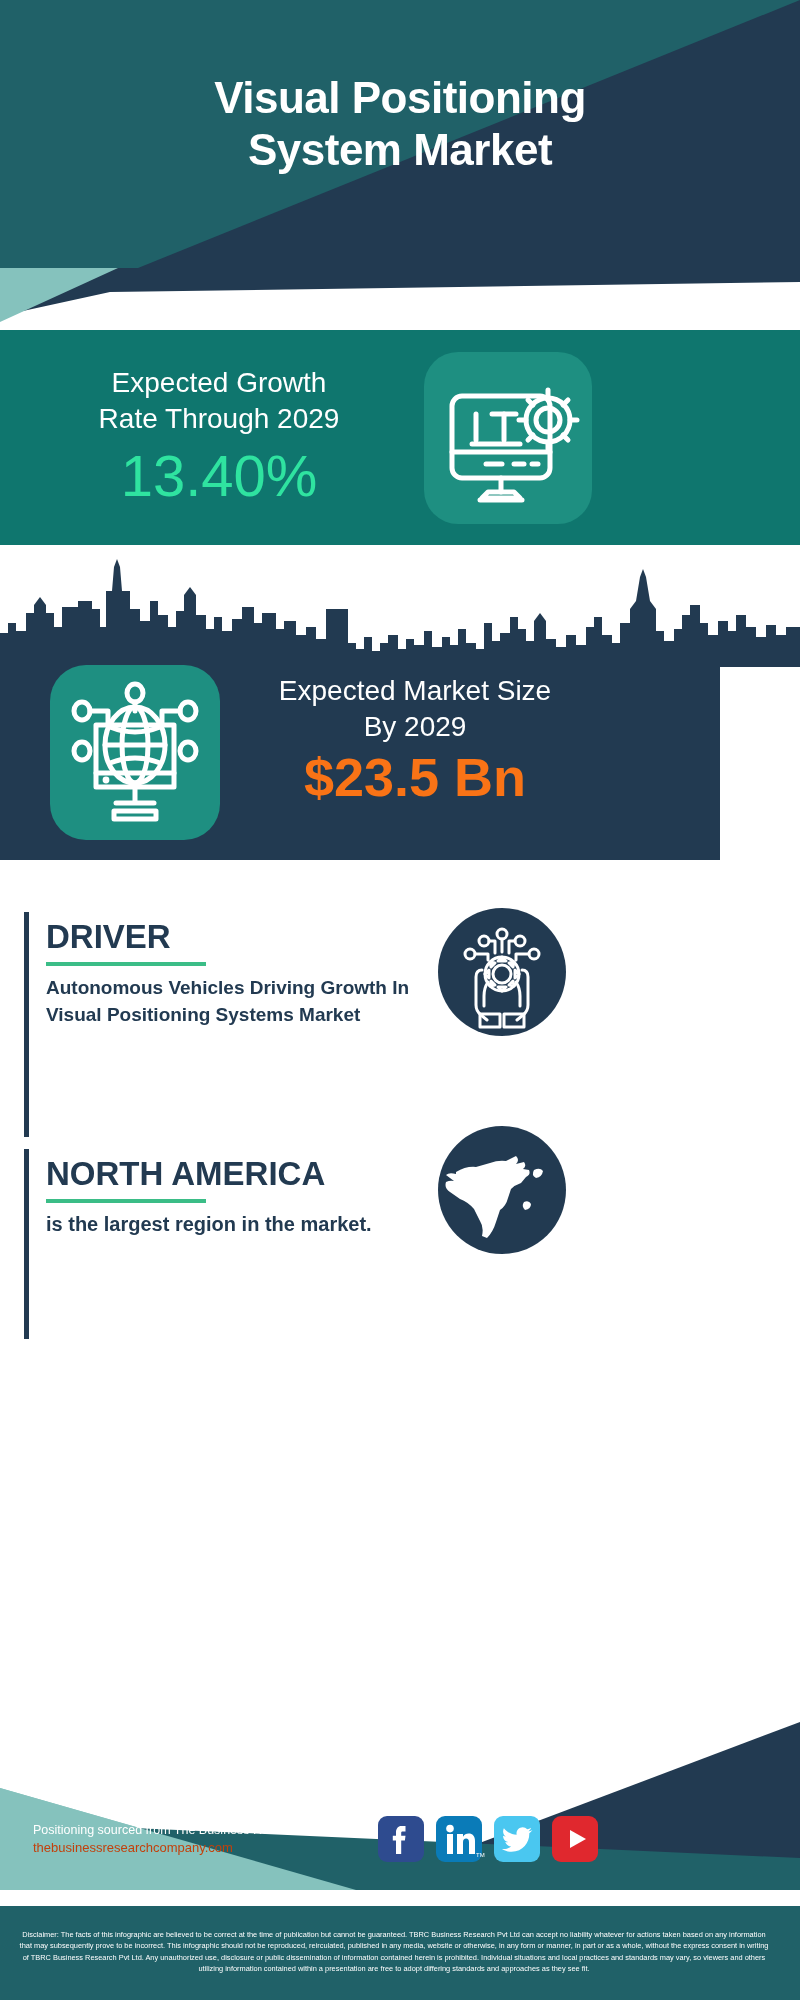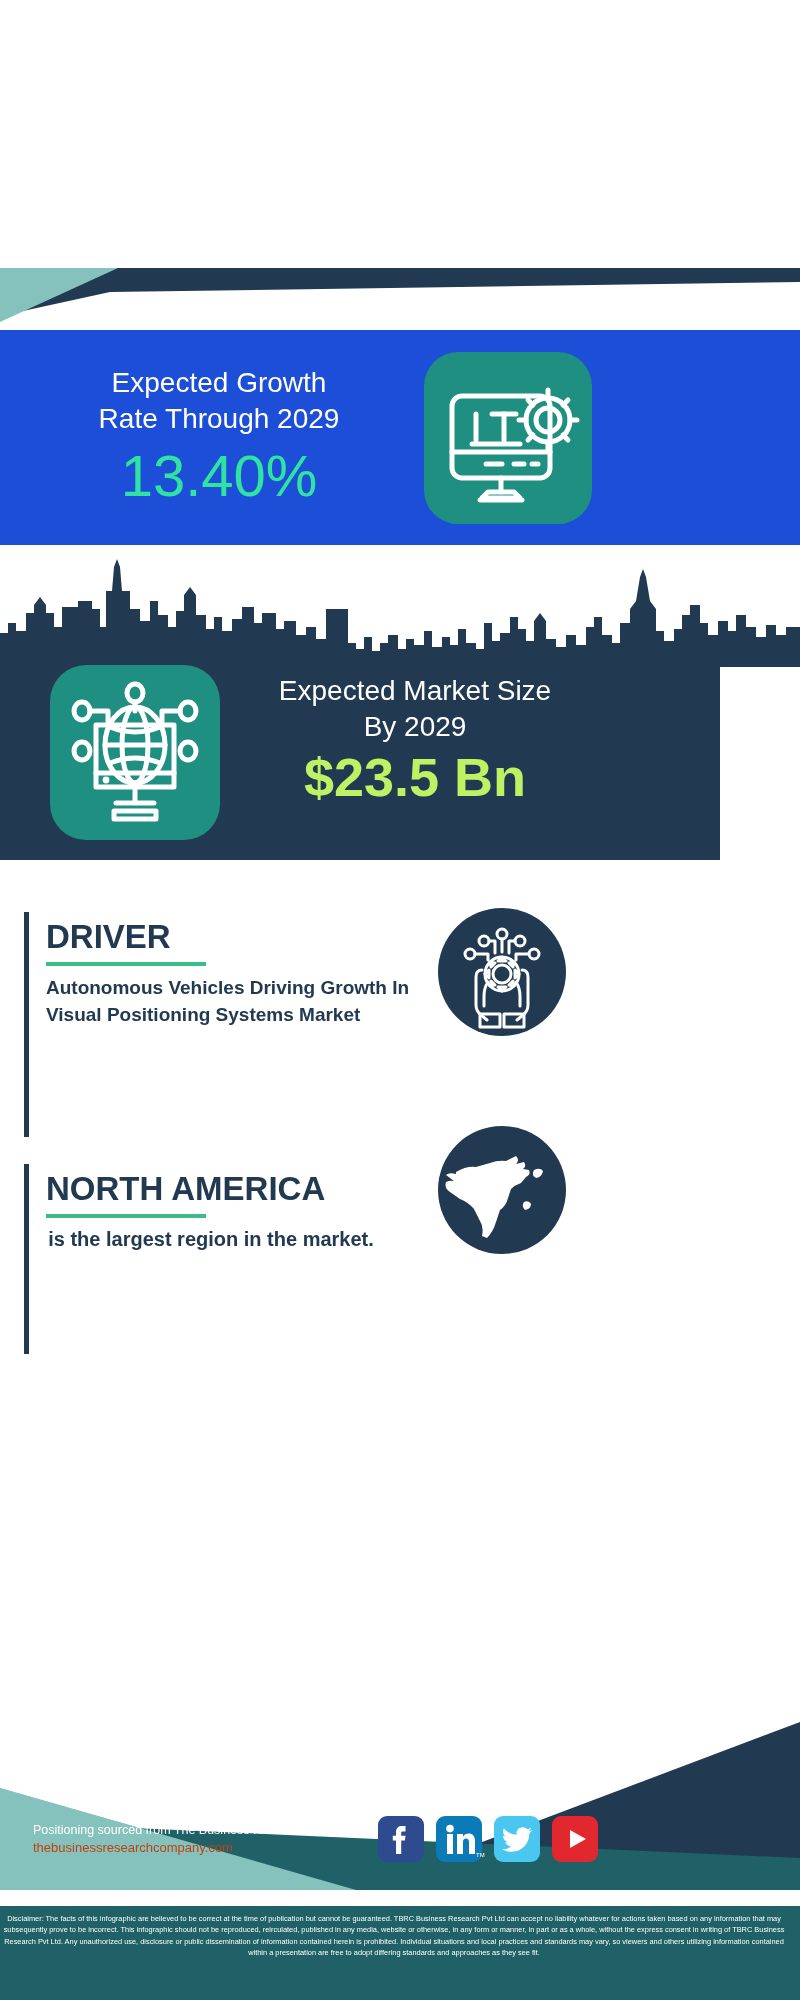--- a/index.html
+++ b/index.html
@@ -19,21 +19,21 @@
     position:absolute;left:0;top:72px;width:800px;
     text-align:center;color:#ffffff;
     font-size:44px;line-height:52px;font-weight:bold;
     letter-spacing:-0.5px;z-index:5;
   }
 
   
   .header-under{position:absolute;left:0;top:268px;width:800px;height:62px;}
 
   
-  .growth{position:absolute;left:0;top:330px;width:800px;height:215px;background:#1d4ed8;}
+  .growth{position:absolute;left:0;top:330px;width:800px;height:215px;background:#0f766e;}
   .growth-label{
     position:absolute;left:24px;top:35px;width:390px;text-align:center;
     color:#ffffff;font-size:28px;line-height:36px;font-weight:400;
   }
   .growth-value{
     position:absolute;left:24px;top:112px;width:390px;text-align:center;
     color:#2fe3a0;font-size:58px;line-height:68px;font-weight:normal;
   }
   .icon-box-it{
     position:absolute;left:424px;top:22px;width:168px;height:172px;
@@ -48,21 +48,21 @@
   .icon-box-globe{
     position:absolute;left:50px;top:120px;width:170px;height:175px;
     background:#1e8f81;border-radius:36px;
   }
   .size-label{
     position:absolute;left:240px;top:128px;width:350px;text-align:center;
     color:#ffffff;font-size:28px;line-height:36px;font-weight:400;
   }
   .size-value{
     position:absolute;left:240px;top:200px;width:350px;text-align:center;
-    color:#bef264;font-size:54px;line-height:64px;font-weight:bold;
+    color:#f97316;font-size:54px;line-height:64px;font-weight:bold;
   }
 
   
   .content{position:absolute;left:0;top:860px;width:800px;height:840px;background:#ffffff;}
 
   .panel{position:absolute;}
   .panel-bar{position:absolute;left:0;top:0;width:5px;background:#223a51;}
   .panel-head{
     position:absolute;color:#223a51;font-weight:bold;
     font-size:33px;line-height:38px;letter-spacing:0px;
@@ -78,21 +78,21 @@
 
   
   .p-driver{left:24px;top:52px;width:520px;height:225px;}
   .p-driver .panel-bar{height:225px;}
   .p-driver .panel-head{left:22px;top:6px;}
   .p-driver .panel-rule{left:22px;top:50px;width:160px;}
   .p-driver .panel-body{left:22px;top:62px;width:370px;}
   .driver-circle{left:438px;top:48px;width:128px;height:128px;}
 
   
-  .p-na{left:24px;top:304px;width:520px;height:190px;text-align:center;}
+  .p-na{left:24px;top:289px;width:520px;height:190px;}
   .p-na .panel-bar{height:190px;}
   .p-na .panel-head{left:22px;top:6px;}
   .p-na .panel-rule{left:22px;top:50px;width:160px;}
   .p-na .panel-body{left:22px;top:62px;width:330px;font-size:20px;}
   .na-circle{left:438px;top:266px;width:128px;height:128px;}
 
   
   .footer{position:absolute;left:0;top:1700px;width:800px;height:300px;overflow:hidden;background:#ffffff;}
   .footer-svg{position:absolute;left:0;top:0;width:800px;height:190px;}
   .footer-text-zone{position:absolute;left:0;top:122px;width:800px;height:68px;}
@@ -106,30 +106,39 @@
   .s-li{left:58px;background:#0a7bb8;}
   .s-tw{left:116px;background:#4ac7f0;}
   .s-yt{left:174px;background:#e0282e;}
   .tm{position:absolute;left:98px;top:36px;color:#ffffff;font-size:6px;}
 
   .disclaimer{
     position:absolute;left:0;top:1903px;width:800px;height:97px;
     background:#206168;border-top:3px solid #ffffff;
   }
   .disclaimer p{
-    margin:0;padding:7px 12px 0 0;
+    margin:16px;padding:7px 12px 0 0;
     color:#ffffff;font-size:7.4px;line-height:11.4px;
     text-align:center;
   }
 </style>
 </head>
 <body>
 
 <div class="page">
 
+  <div class="header">
+    <svg class="header-diag" viewBox="0 0 800 268" preserveAspectRatio="none">
+      <polygon points="800,0 800,268 138,268" fill="#223a51"></polygon>
+    </svg>
+    <div class="header-title">
+      <div>Visual Positioning</div>
+      <div>System Market</div>
+    </div>
+  </div>
 
   <svg class="header-under" viewBox="0 0 800 62" preserveAspectRatio="none">
     <polygon points="0,0 800,0 800,14 110,24 0,48" fill="#223a51"></polygon>
     <polygon points="0,0 118,0 0,54" fill="#85c2bd"></polygon>
   </svg>
 
   <div class="growth">
     <div class="growth-label">
       <div>Expected Growth</div>
       <div>Rate Through 2029</div>

